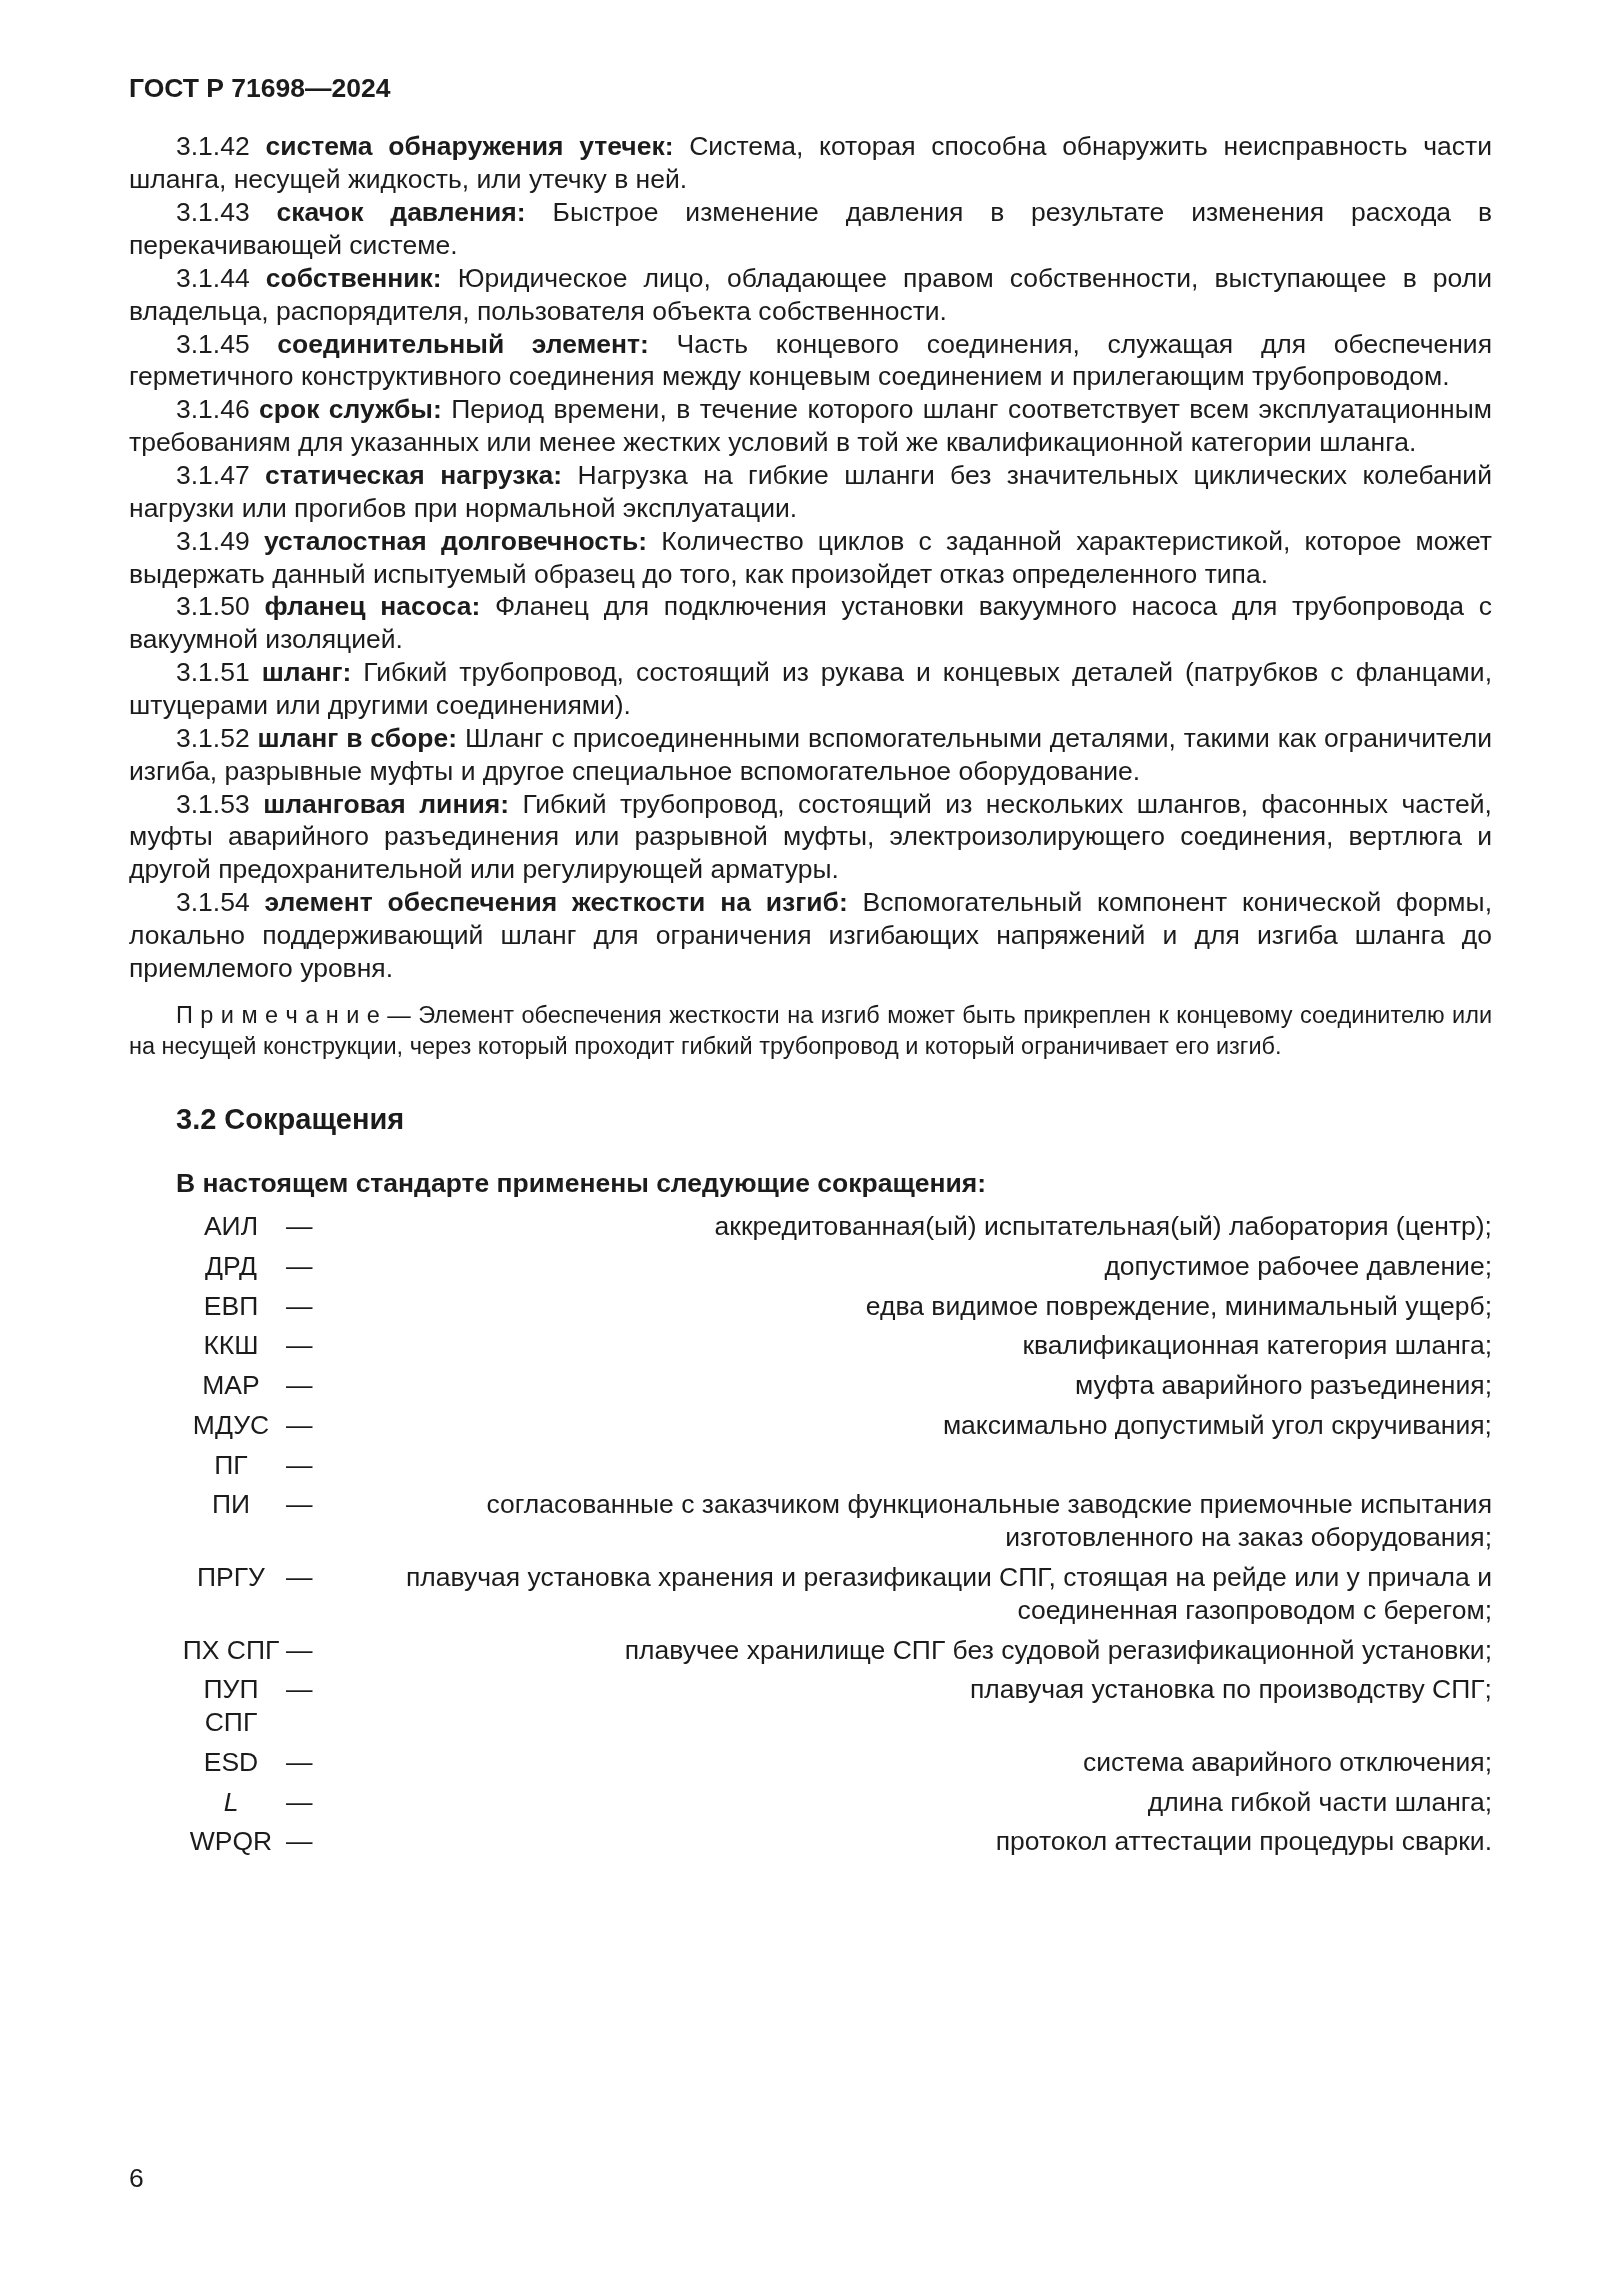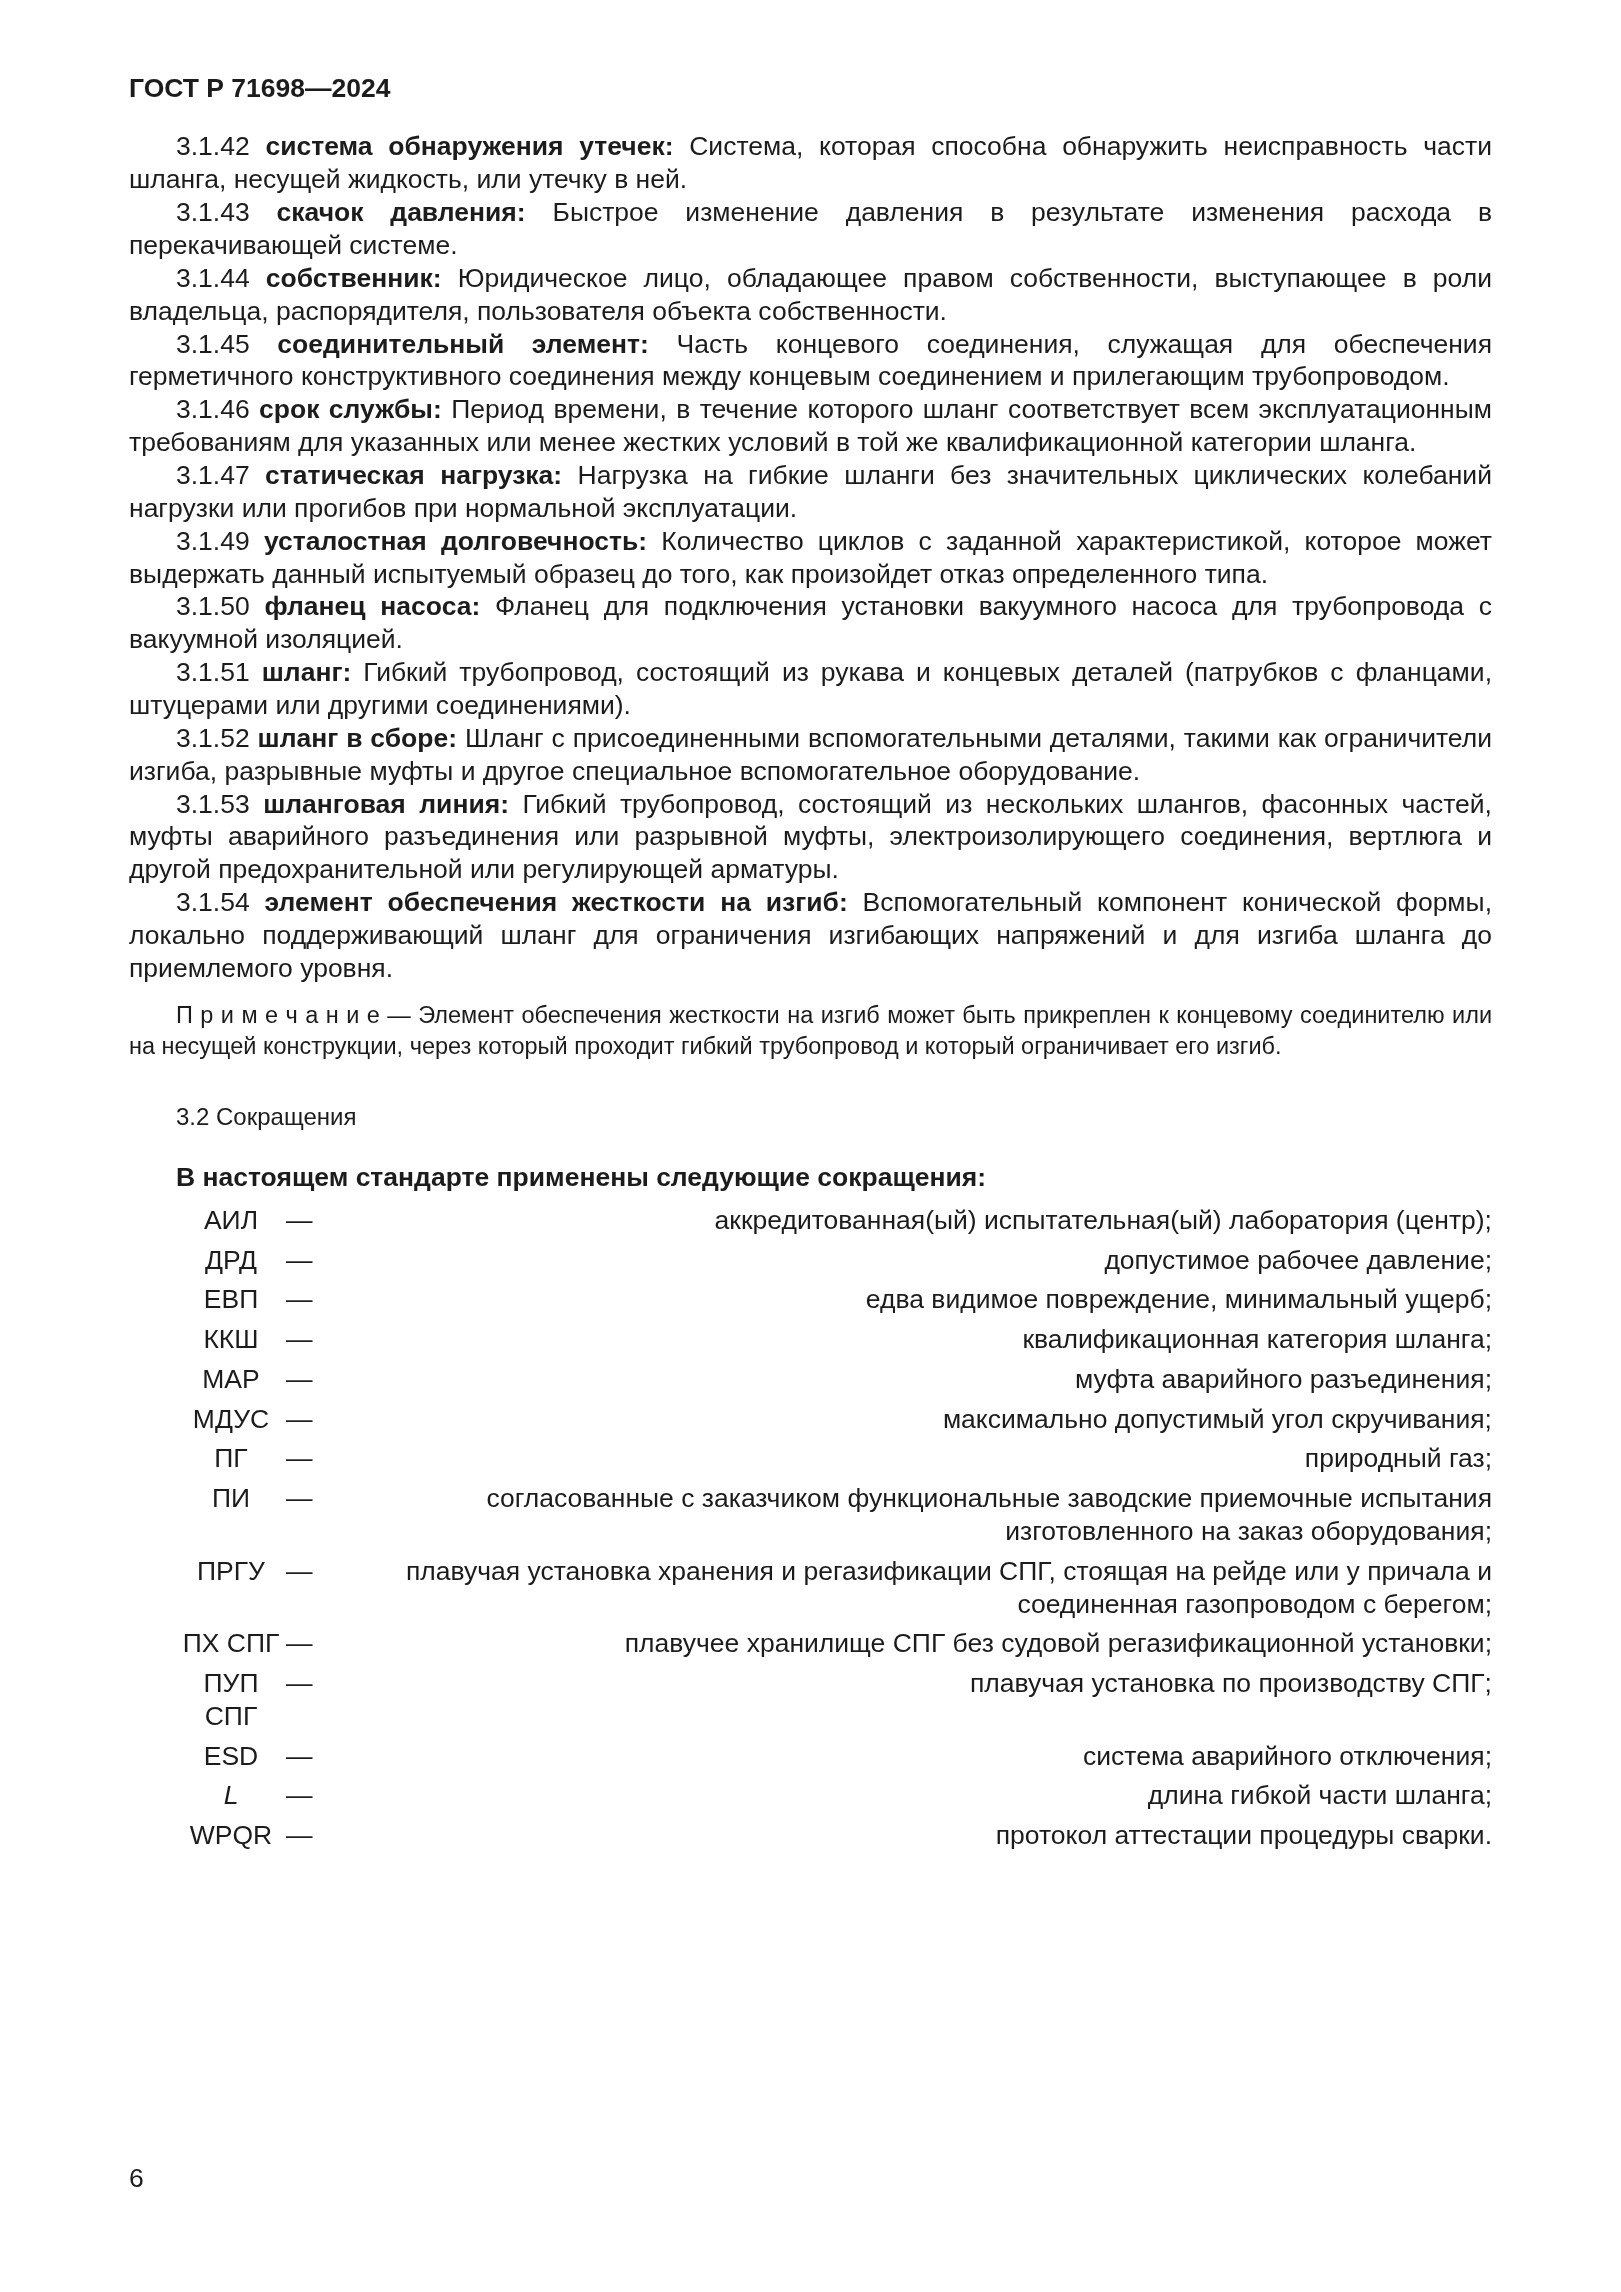--- a/index.html
+++ b/index.html
@@ -33,23 +33,23 @@
     margin: 15.7px 0 13.7px 0;
     font-size: 23.5px;
     line-height: 1.3;
     text-indent: 47px;
     text-align: justify;
   }
   .note .note-label {
     letter-spacing: 0;
   }
   .section-heading {
-    font-weight: normal;
+    font-weight: bold;
     margin: 41px 0 29px 47px;
-    font-size: 24px;
+    font-size: 29px;
   }
   p.intro {
     margin: 0 0 9.8px 47px;
     font-weight: bold;
   }
   .abbr-list {
     margin-left: 47px;
   }
   .abbr-row {
     display: flex;
@@ -130,21 +130,20 @@
         <span class="abbr-def">муфта аварийного разъединения;</span>
       </div>
     <div class="abbr-row">
         <span class="abbr-term">МДУС</span>
         <span class="abbr-dash">—</span>
         <span class="abbr-def">максимально допустимый угол скручивания;</span>
       </div>
     <div class="abbr-row">
         <span class="abbr-term">ПГ</span>
         <span class="abbr-dash">—</span>
-        <span class="abbr-def">природный газ;</span>
       </div>
     <div class="abbr-row">
         <span class="abbr-term">ПИ</span>
         <span class="abbr-dash">—</span>
         <span class="abbr-def">согласованные с заказчиком функциональные заводские приемочные испытания изготовленного на заказ оборудования;</span>
       </div>
     <div class="abbr-row">
         <span class="abbr-term">ПРГУ</span>
         <span class="abbr-dash">—</span>
         <span class="abbr-def">плавучая установка хранения и регазификации СПГ, стоящая на рейде или у причала и соединенная газопроводом с берегом;</span>

